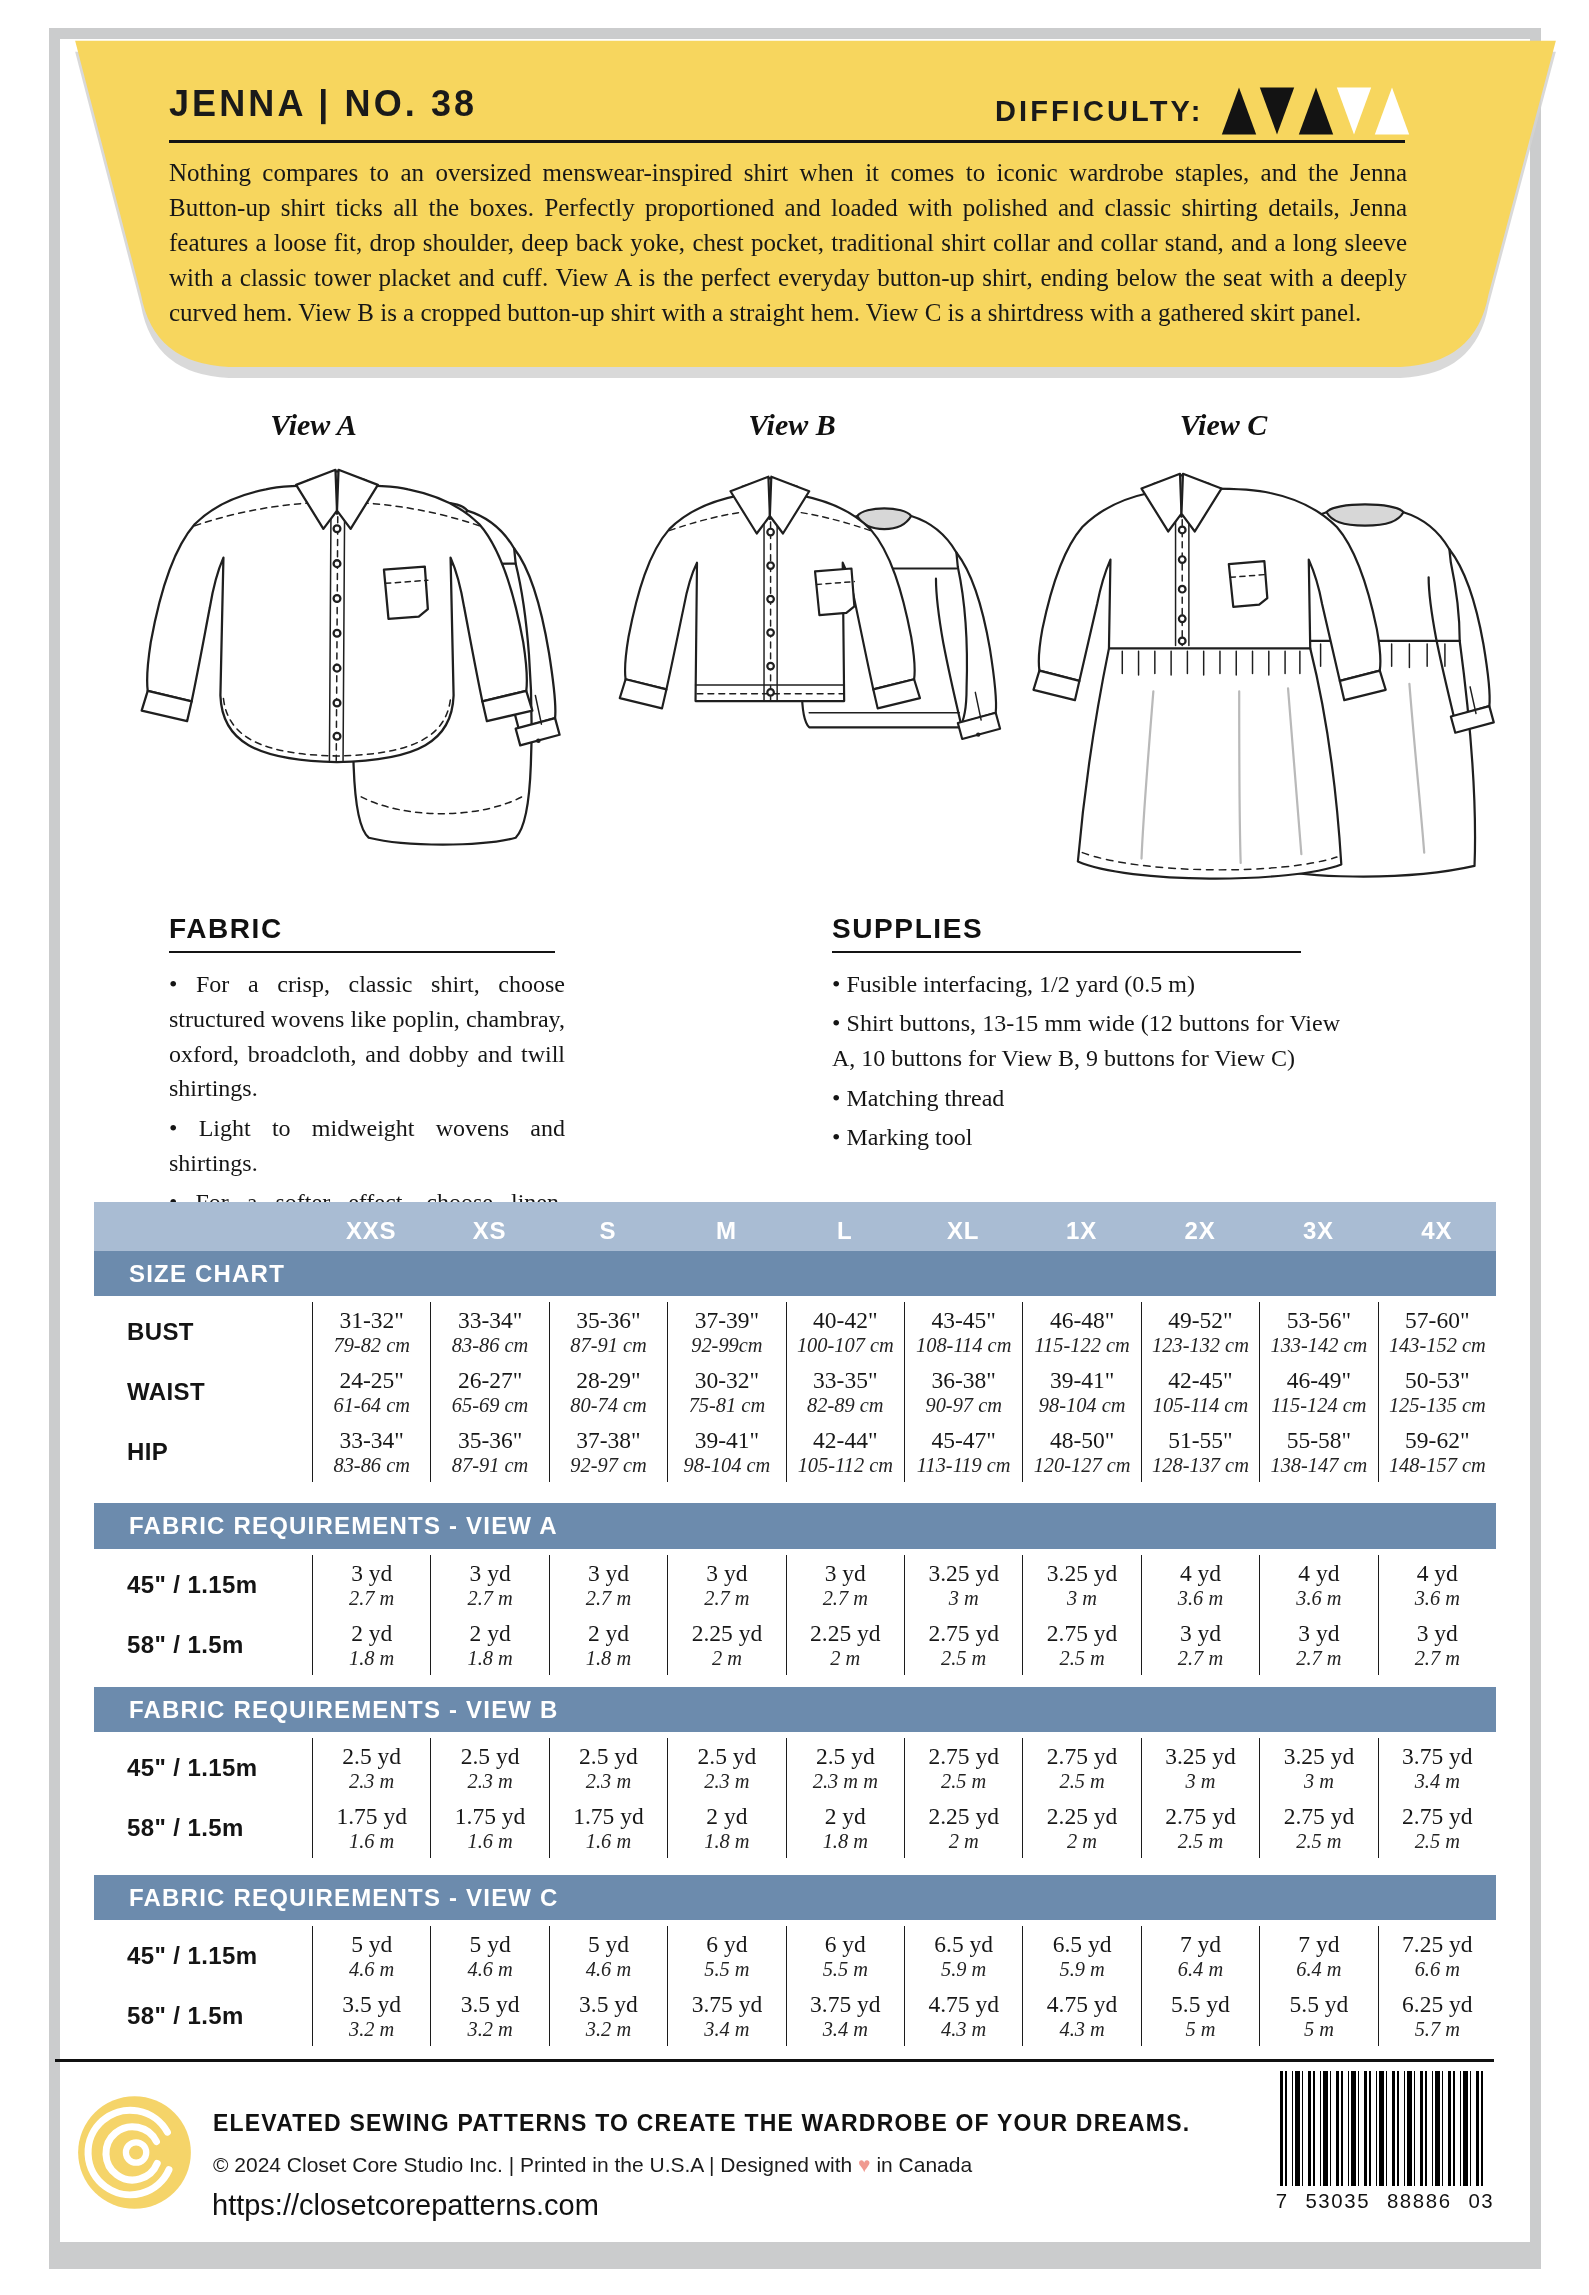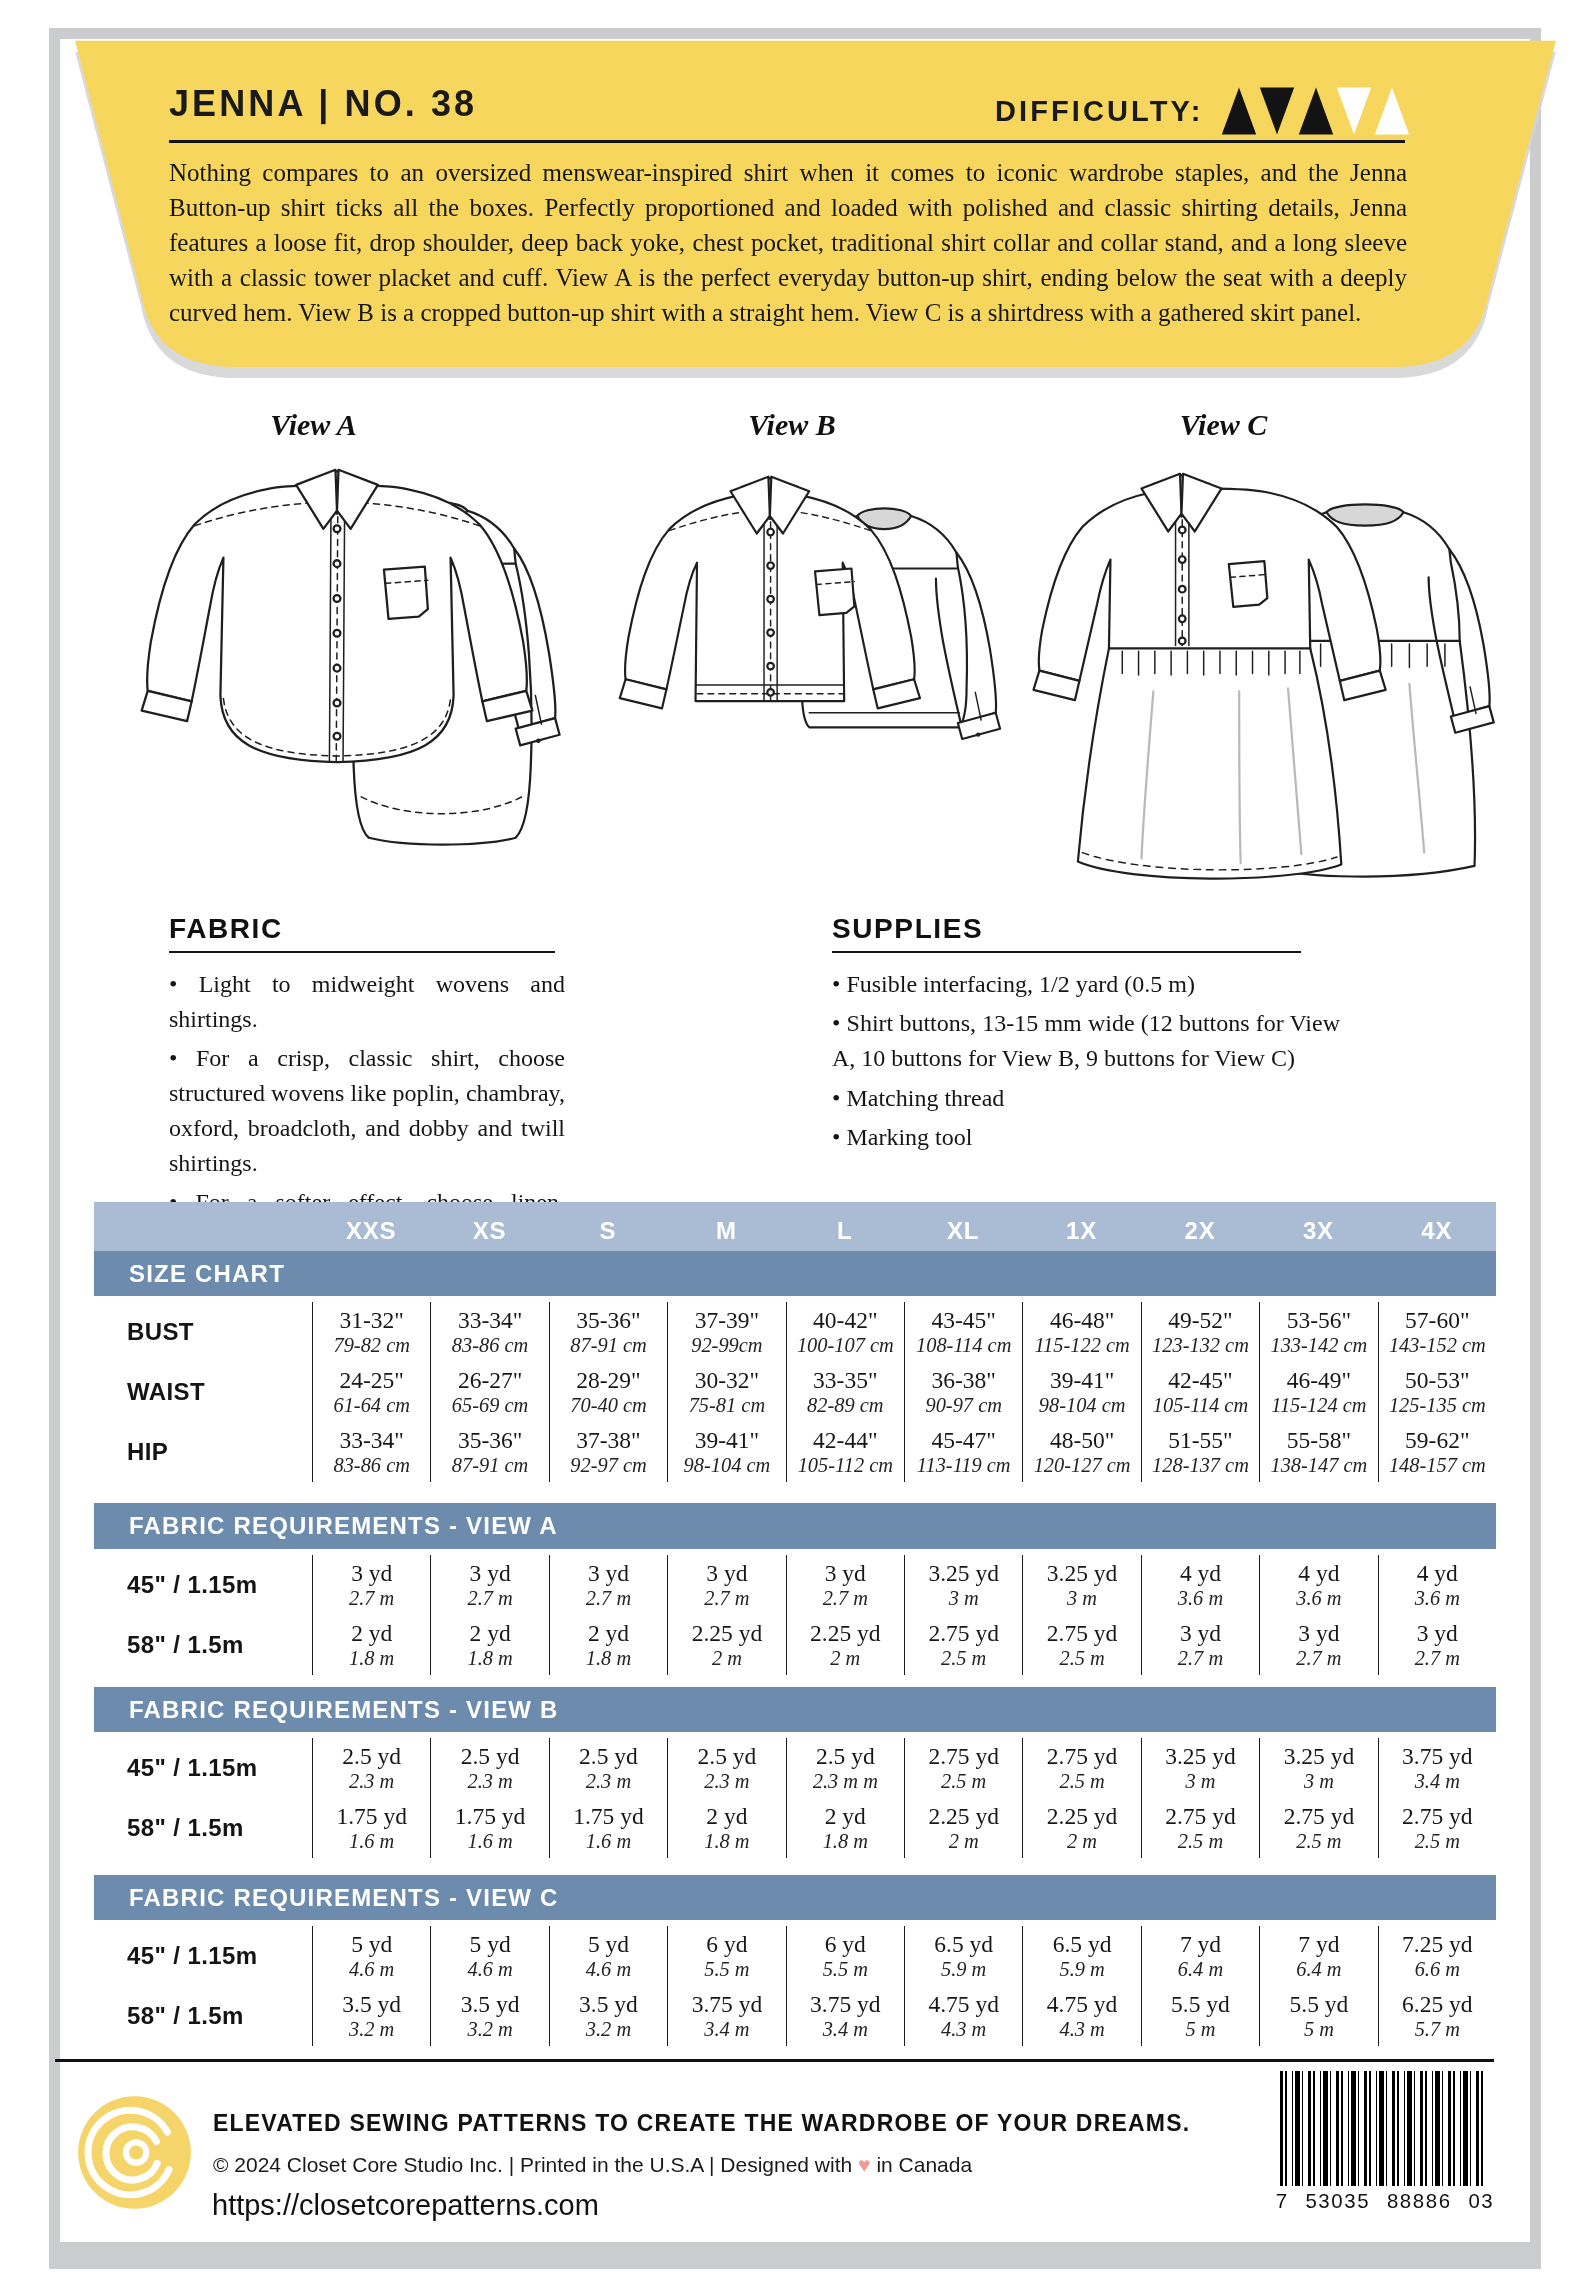--- a/index.html
+++ b/index.html
@@ -198,22 +198,22 @@
       <path d="M318,176 l50,-4" fill="none" stroke-width="2" stroke-dasharray="7 6"></path>
       <path d="M214,50 L252,94 L290,50 L252,38 Z" fill="#d7d7d7"></path>
       <path d="M250,36 L198,56 L234,114 L252,90 Z"></path>
       <path d="M254,36 L306,56 L270,114 L252,90 Z"></path>
     </g>
   </svg>
 
   <div class="abs sec-head" style="left:169px;top:913px;">FABRIC</div>
   <div class="abs sec-underline" style="left:169px;top:951px;width:386px;"></div>
   <div class="abs bullets" style="left:169px;top:967px;width:396px;" id="fabric-bullets">
+      <div class="bullet"><span>• </span><span>For a crisp, classic shirt, choose structured wovens like poplin, chambray, oxford, broadcloth, and dobby and twill shirtings.</span></div>
       <div class="bullet"><span>• </span><span>Light to midweight wovens and shirtings.</span></div>
-      <div class="bullet"><span>• </span><span>For a crisp, classic shirt, choose structured wovens like poplin, chambray, oxford, broadcloth, and dobby and twill shirtings.</span></div>
       <div class="bullet"><span>• </span><span>For a softer effect, choose linen, Tencel, voile, viscose, silk, or flannel.</span></div>
     </div>
 
   <div class="abs sec-head" style="left:832px;top:913px;">SUPPLIES</div>
   <div class="abs sec-underline" style="left:832px;top:951px;width:469px;"></div>
   <div class="abs bullets" style="left:832px;top:967px;width:508px;" id="supplies-bullets">
       <div class="bullet"><span>• </span><span>Fusible interfacing, 1/2 yard (0.5 m)</span></div>
       <div class="bullet"><span>• </span><span>Shirt buttons, 13-15 mm wide (12 buttons for View A, 10 buttons for View B, 9 buttons for View C)</span></div>
       <div class="bullet"><span>• </span><span>Matching thread</span></div>
       <div class="bullet"><span>• </span><span>Marking tool</span></div>
@@ -281,21 +281,21 @@
       <div class="mcell">
         <span class="mi">24-25"</span>
         <span class="mc">61-64 cm</span>
       </div>
       <div class="mcell">
         <span class="mi">26-27"</span>
         <span class="mc">65-69 cm</span>
       </div>
       <div class="mcell">
         <span class="mi">28-29"</span>
-        <span class="mc">70-40 cm</span>
+        <span class="mc">80-74 cm</span>
       </div>
       <div class="mcell">
         <span class="mi">30-32"</span>
         <span class="mc">75-81 cm</span>
       </div>
       <div class="mcell">
         <span class="mi">33-35"</span>
         <span class="mc">82-89 cm</span>
       </div>
       <div class="mcell">

